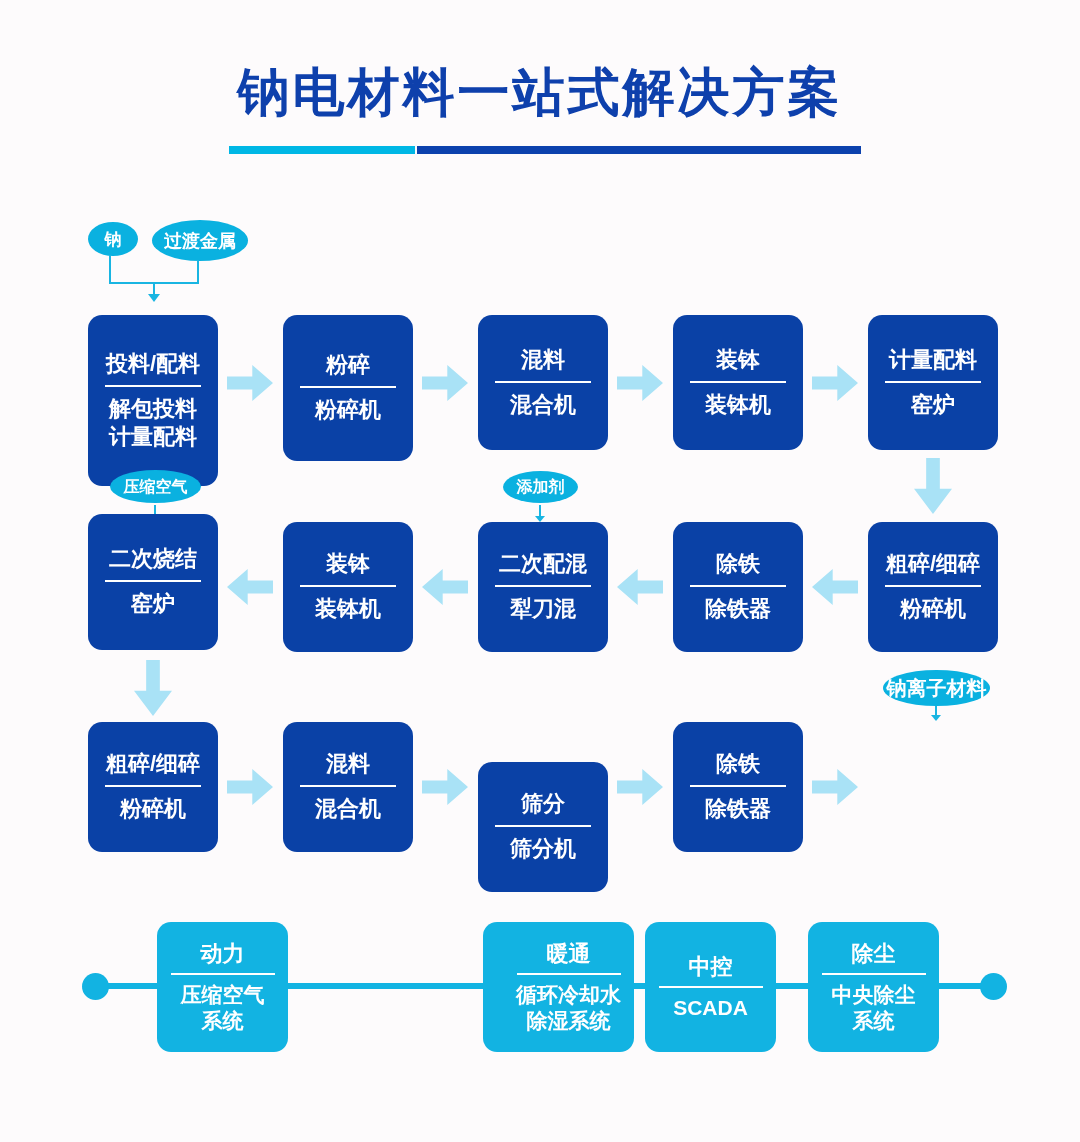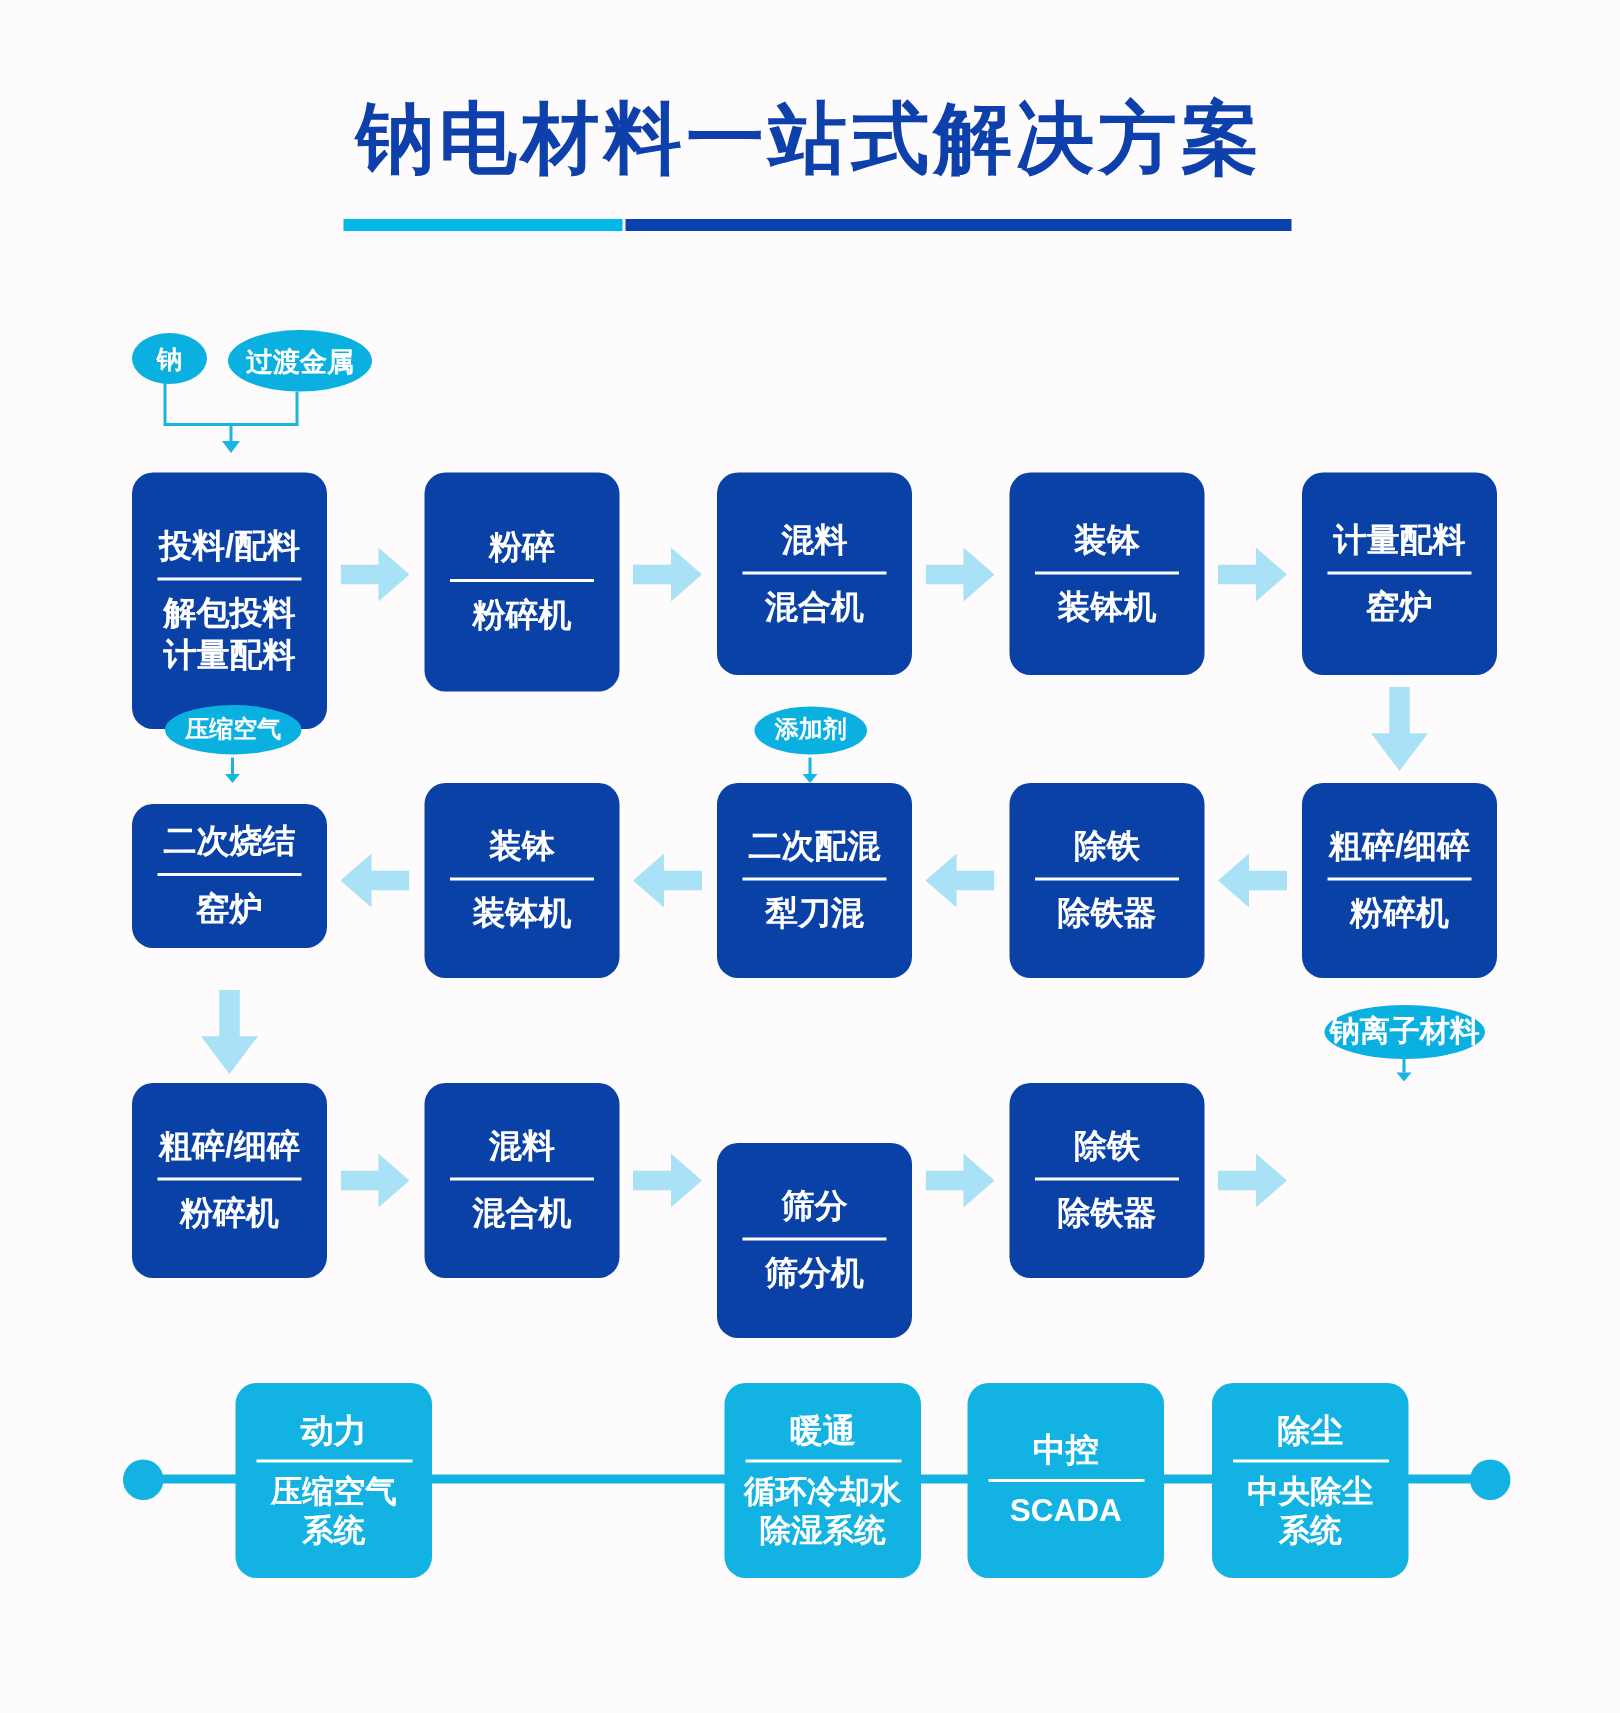--- a/index.html
+++ b/index.html
@@ -112,21 +112,21 @@
   <div class="arrow arr-r" style="left:617px;top:365px;"></div>
   <div class="arrow arr-r" style="left:812px;top:365px;"></div>
 
   <div class="arrow arr-d" style="left:914px;top:458px;"></div>
 
   <div class="oval" style="left:110px;top:470px;width:91px;height:33px;font-size:16px;">压缩空气</div>
   <div class="mini" style="left:149px;top:505px;height:17px;"></div>
   <div class="oval" style="left:503px;top:471px;width:75px;height:32px;font-size:16px;">添加剂</div>
   <div class="mini" style="left:534px;top:505px;height:17px;"></div>
 
-  <div class="pbox" style="left:88px;top:536px;height:96px;">
+  <div class="pbox" style="left:88px;top:514px;height:136px;">
     <div class="pbox-title">二次烧结</div>
     <div class="pbox-div"></div>
     <div class="pbox-sub">
       <span>窑炉</span>
     </div>
   </div>
   <div class="pbox" style="left:283px;top:522px;height:130px;">
     <div class="pbox-title">装钵</div>
     <div class="pbox-div"></div>
     <div class="pbox-sub">
@@ -204,21 +204,21 @@
   <div class="util-dot" style="left:980px;"></div>
 
   <div class="ubox" style="left:157px;">
     <div class="ubox-title">动力</div>
     <div class="ubox-div"></div>
     <div class="ubox-sub">
       <span>压缩空气</span>
       <span>系统</span>
     </div>
   </div>
-  <div class="ubox" style="left:483px;">
+  <div class="ubox" style="left:483px;padding-left:20px;">
     <div class="ubox-title">暖通</div>
     <div class="ubox-div"></div>
     <div class="ubox-sub">
       <span>循环冷却水</span>
       <span>除湿系统</span>
     </div>
   </div>
   <div class="ubox" style="left:645px;">
     <div class="ubox-title">中控</div>
     <div class="ubox-div"></div>

